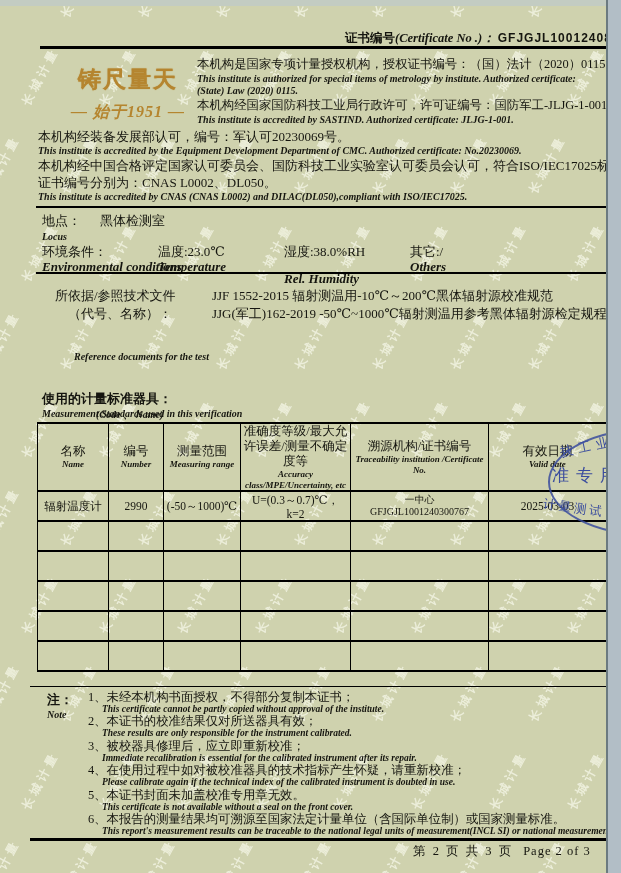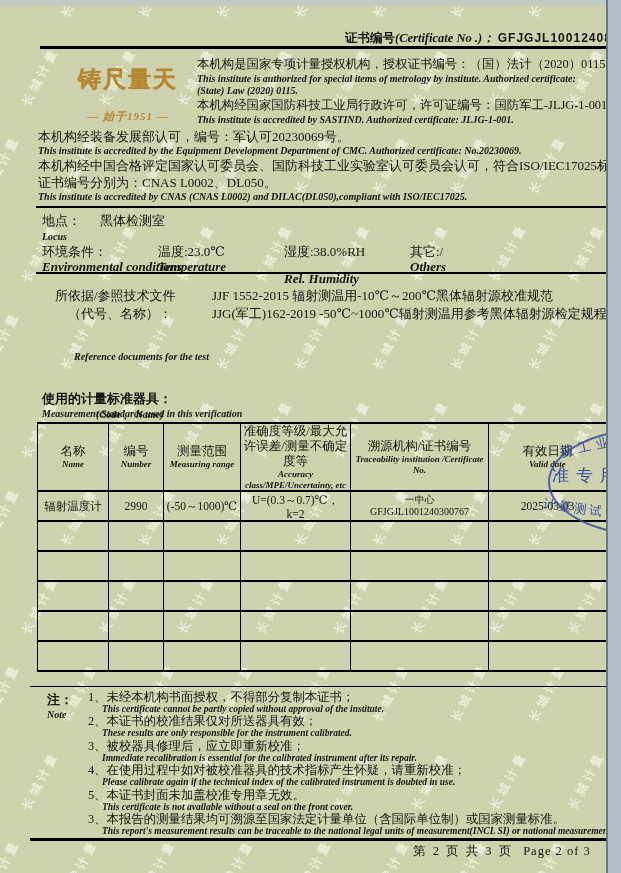--- a/index.html
+++ b/index.html
@@ -28,21 +28,21 @@
   .zh{font-size:13px;line-height:17px;white-space:nowrap;}
   .en{font-size:10px;line-height:12px;font-style:italic;font-weight:bold;white-space:nowrap;}
   .rule{position:absolute;background:#000;}
   
   .cert-line{left:345px;top:30px;font-size:12.5px;font-weight:bold;white-space:nowrap;}
   .cert-line .lab-en{font-style:italic;}
   .cert-value{font-family:"Liberation Sans","DejaVu Sans",sans-serif;letter-spacing:1px;font-size:12px;}
   
   .logo{left:62px;top:62px;width:132px;text-align:center;color:#b5852f;}
   .logo-title{font-size:23px;font-weight:bold;letter-spacing:2px;line-height:34px;font-family:"DejaVu Serif",serif;text-shadow:0 0 1px #b5852f;}
-  .logo-sub{font-size:11px;font-style:italic;font-weight:bold;margin-top:13px;letter-spacing:1px;}
+  .logo-sub{font-size:16px;font-style:italic;font-weight:bold;margin-top:6px;letter-spacing:1px;}
   
   .intro-right{left:197px;top:56px;width:415px;}
   .intro-right .zh{font-size:12.4px;}
   .intro-full{left:38px;top:128px;width:572px;}
   
   .loc-label{left:42px;top:212px;}
   .loc-value{left:100px;top:212px;}
   .loc-en{left:42px;top:231px;}
   .env-zh{top:243px;}
   .env-en{top:261px;font-size:13px;}
@@ -358,21 +358,21 @@
       </div>
     <div>
         <div class="n-zh">4、在使用过程中如对被校准器具的技术指标产生怀疑，请重新校准；</div>
         <div class="n-en">Please calibrate again if the technical index of the calibrated instrument is doubted in use.</div>
       </div>
     <div>
         <div class="n-zh">5、本证书封面未加盖校准专用章无效。</div>
         <div class="n-en">This certificate is not available without a seal on the front cover.</div>
       </div>
     <div>
-        <div class="n-zh">3、本报告的测量结果均可溯源至国家法定计量单位（含国际单位制）或国家测量标准。</div>
+        <div class="n-zh">6、本报告的测量结果均可溯源至国家法定计量单位（含国际单位制）或国家测量标准。</div>
         <div class="n-en">This report's measurement results can be traceable to the national legal units of measurement(INCL SI) or national measurement standard.</div>
       </div>
   </div>
   <div class="rule" style="left:30px;top:838px;width:576px;height:2.5px;"></div>
 
   <div class="abs footer">
     <span>第 2 页 共 3 页</span><span class="f-en">Page 2 of 3</span>
   </div>
 
   <div class="seal-ellipse"></div>

